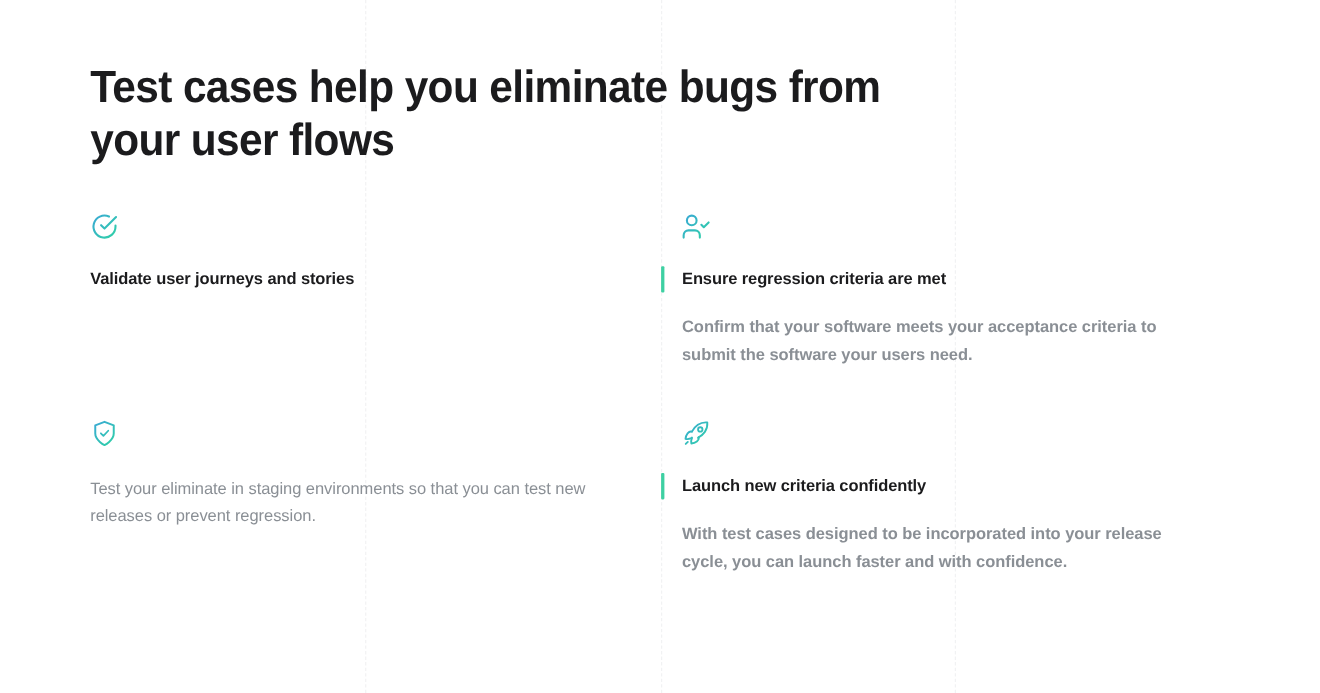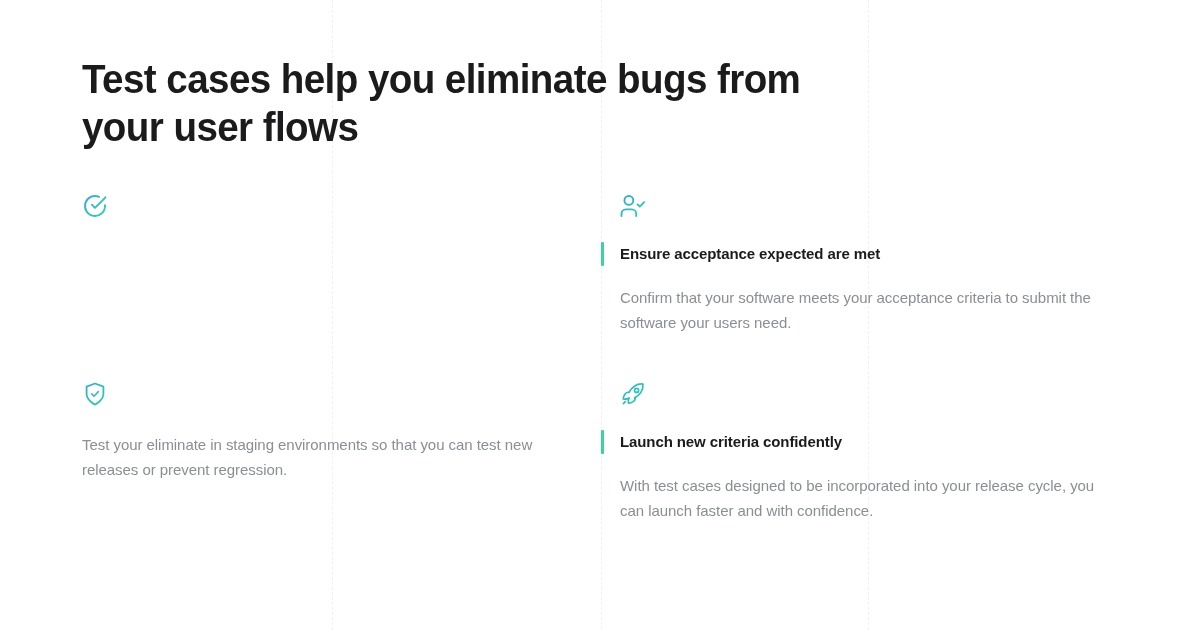--- a/index.html
+++ b/index.html
@@ -105,21 +105,21 @@
 
   .feature-desc {
     margin: 0;
     font-size: 15px;
     line-height: 25px;
     color: #8a8f95;
     font-weight: 400;
     max-width: 500px;
     letter-spacing: -0.05px;
   }
-  .feature.col-right .feature-desc { max-width: 500px; }
+  .feature.col-right .feature-desc { max-width: 500px; font-weight: bold; }
 </style>
 </head>
 <body>
 
 <div class="grid-lines">
   <div class="grid-line g1"></div>
   <div class="grid-line g2"></div>
   <div class="grid-line g3"></div>
 </div>
 
@@ -135,37 +135,38 @@
           <defs>
             <linearGradient id="gradA" x1="2" y1="2" x2="24" y2="24" gradientUnits="userSpaceOnUse">
               <stop offset="0" stop-color="#3aa7d6"></stop>
               <stop offset="1" stop-color="#2fd3a4"></stop>
             </linearGradient>
           </defs>
           <path d="M23 12.1V13a10 10 0 1 1-5.93-9.14" stroke="url(#gradA)" stroke-width="1.9" stroke-linecap="round" stroke-linejoin="round"></path>
           <path d="M23.5 4.3 13 14.8l-3.1-3.1" stroke="url(#gradA)" stroke-width="1.9" stroke-linecap="round" stroke-linejoin="round"></path>
         </svg>
       </span>
+      <h3 class="feature-title">Validate user journeys and stories</h3>
     </div>
 
     <div class="feature col-right">
       <span class="feature-icon">
         <svg viewBox="0 0 26 26" fill="none" xmlns="http://www.w3.org/2000/svg">
           <defs>
             <linearGradient id="gradB" x1="2" y1="2" x2="24" y2="24" gradientUnits="userSpaceOnUse">
               <stop offset="0" stop-color="#3aa7d6"></stop>
               <stop offset="1" stop-color="#2fd3a4"></stop>
             </linearGradient>
           </defs>
           <path d="M16.2 23v-2.2a4.4 4.4 0 0 0-4.4-4.4H5.9a4.4 4.4 0 0 0-4.4 4.4V23" stroke="url(#gradB)" stroke-width="1.9" stroke-linecap="round" stroke-linejoin="round"></path>
           <circle cx="8.85" cy="7.4" r="4.4" stroke="url(#gradB)" stroke-width="1.9" stroke-linecap="round" stroke-linejoin="round"></circle>
           <path d="M17.6 11.4l2.2 2.2 4.4-4.4" stroke="url(#gradB)" stroke-width="1.9" stroke-linecap="round" stroke-linejoin="round"></path>
         </svg>
       </span>
-      <h3 class="feature-title">Ensure acceptance expected are met</h3>
+      <h3 class="feature-title">Ensure regression criteria are met</h3>
       <p class="feature-desc">Confirm that your software meets your acceptance criteria to submit the software your users need.</p>
     </div>
 
     <div class="feature col-left">
       <span class="feature-icon">
         <svg viewBox="0 0 26 26" fill="none" xmlns="http://www.w3.org/2000/svg">
           <defs>
             <linearGradient id="gradC" x1="3" y1="2" x2="23" y2="24" gradientUnits="userSpaceOnUse">
               <stop offset="0" stop-color="#3aa7d6"></stop>
               <stop offset="1" stop-color="#2fd3a4"></stop>

